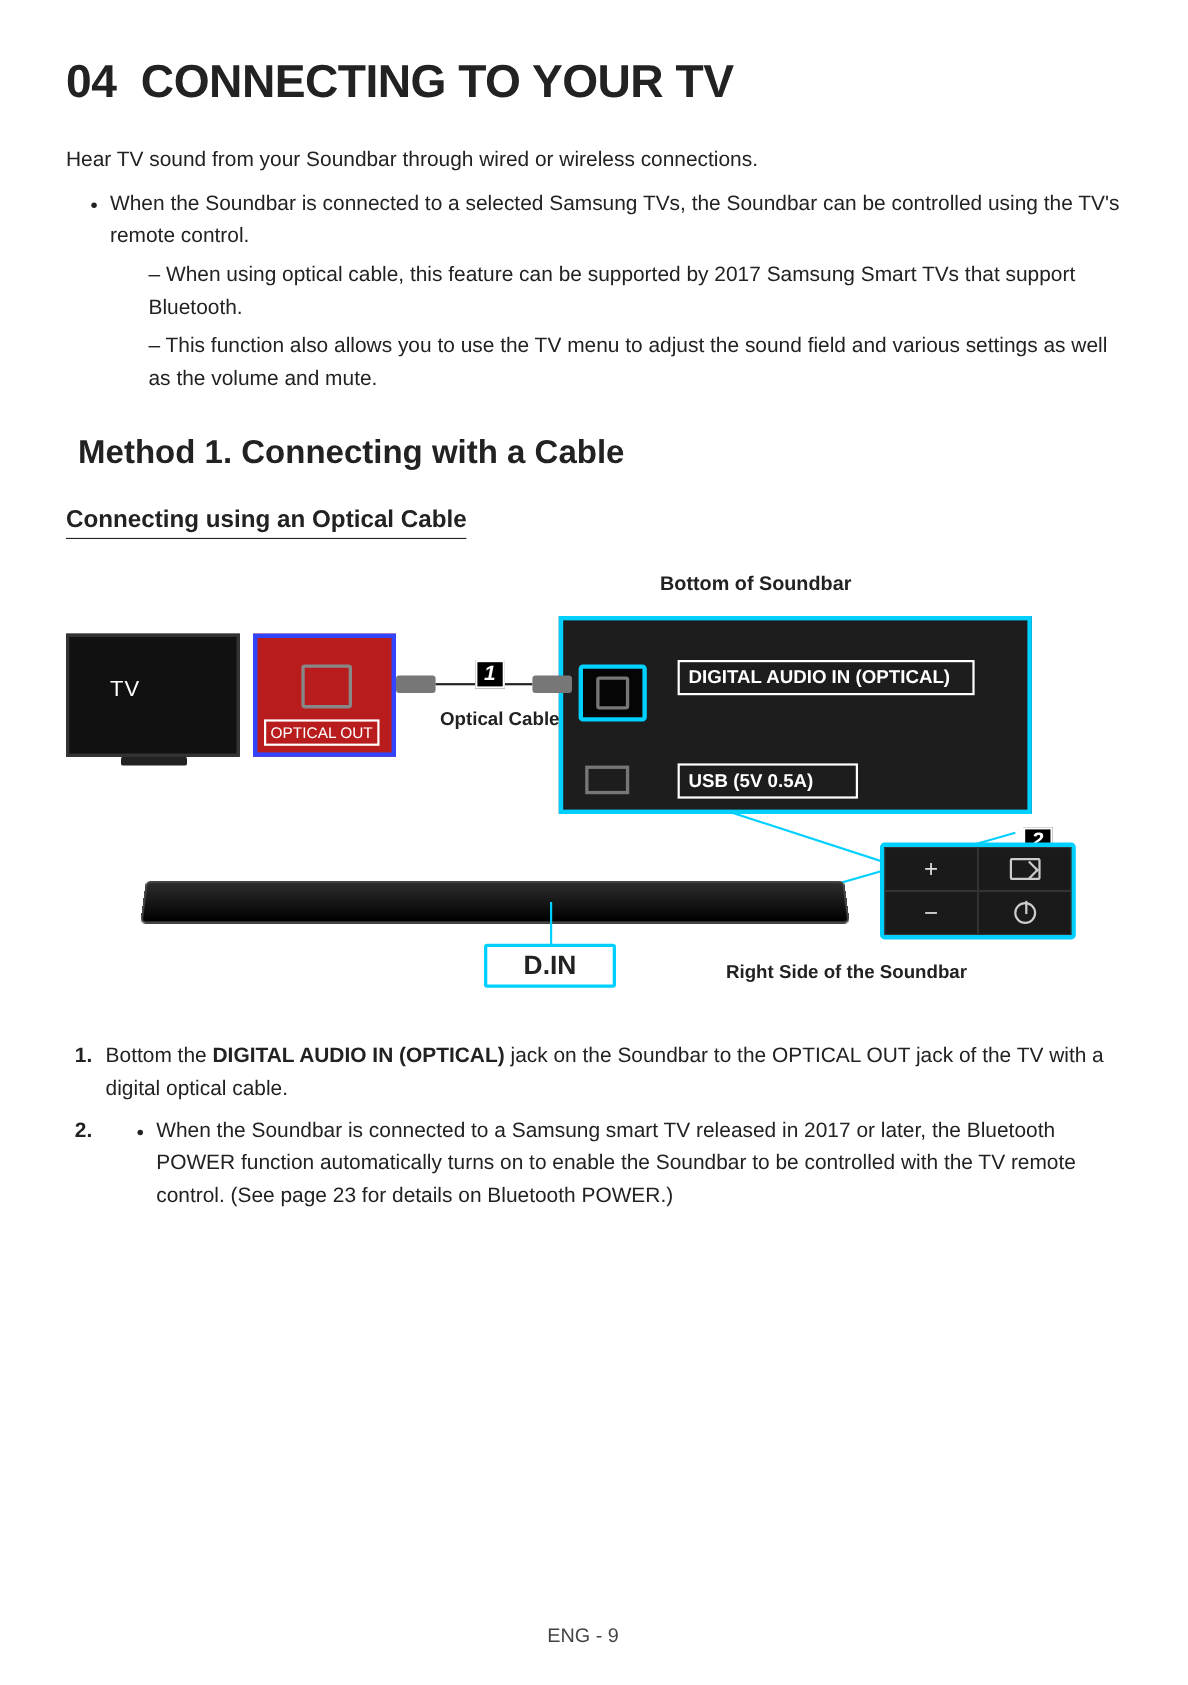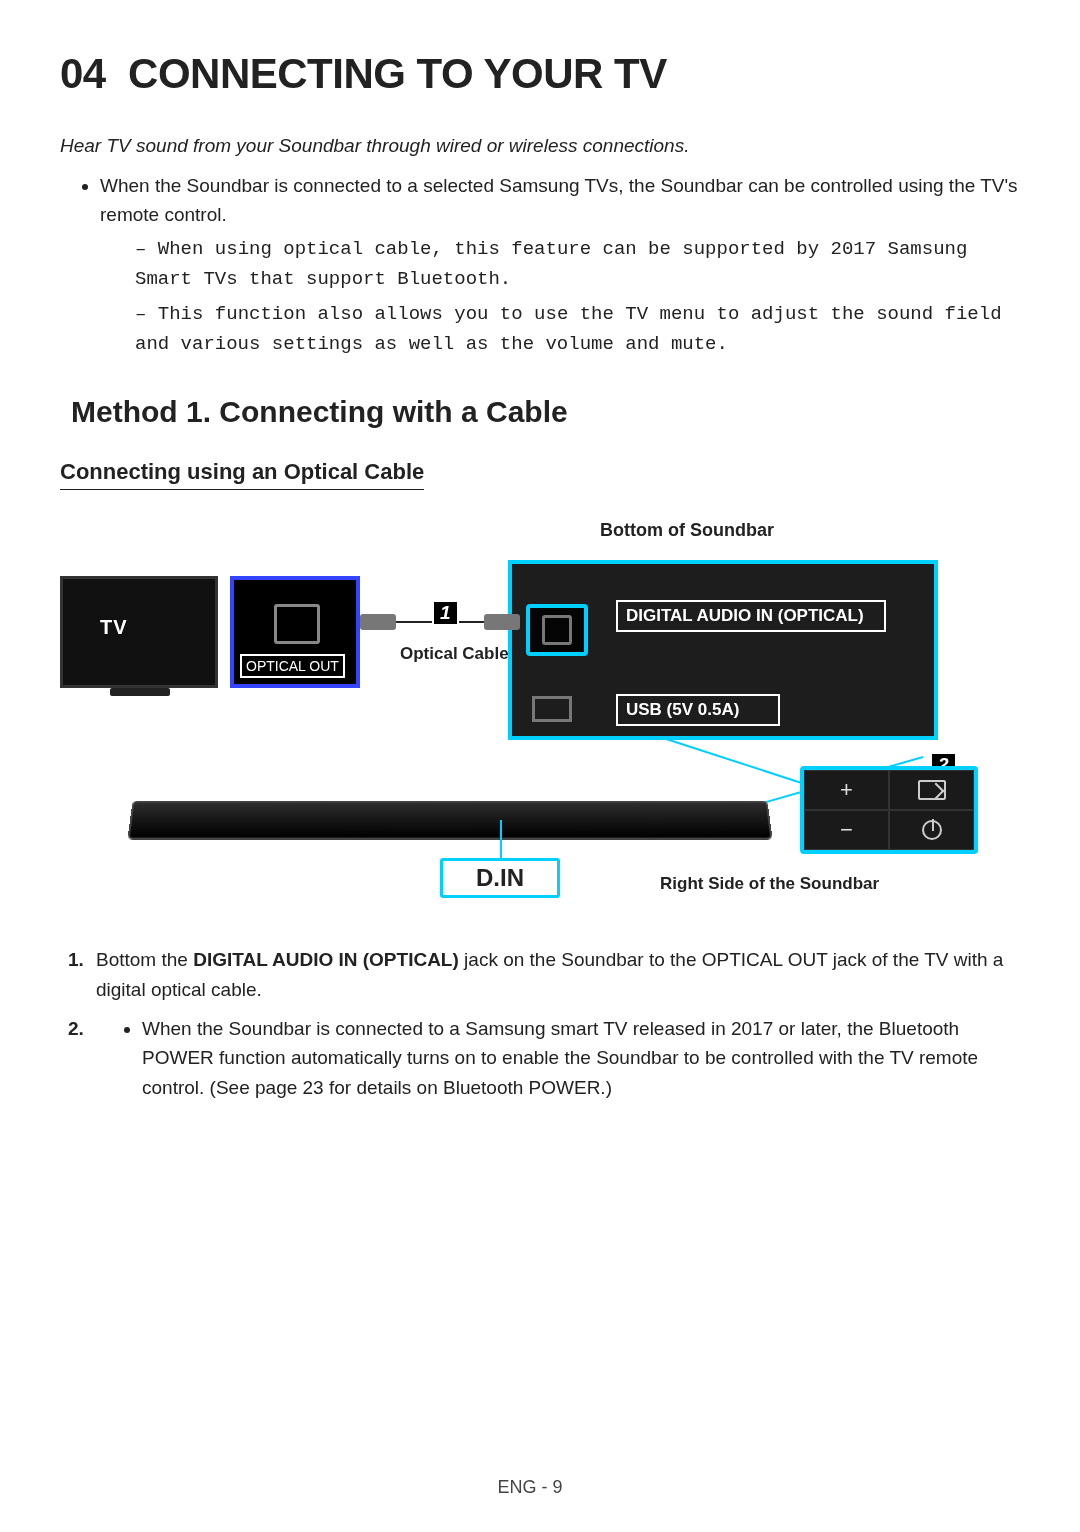--- a/index.html
+++ b/index.html
@@ -11,26 +11,26 @@
     color: #222;
     padding: 50px 60px 30px 60px;
     position: relative;
   }
   h1.section-title {
     font-size: 42px;
     font-weight: 700;
     letter-spacing: -0.5px;
     margin-bottom: 34px;
   }
-  p.intro { font-size: 19px; line-height: 1.5; margin-bottom: 10px; font-style: italic; }
+  p.intro { font-size: 19px; line-height: 1.5; margin-bottom: 10px; }
   ul.bullets { list-style: disc; padding-left: 40px; font-size: 19px; line-height: 1.55; }
   ul.bullets > li { margin: 4px 0; }
   ul.dashes { list-style: none; padding-left: 35px; margin-top: 4px; }
   ul.dashes > li::before { content: "– "; }
-  ul.dashes > li { margin: 6px 0; font-family: Liberation Mono, monospace; }
+  ul.dashes > li { margin: 6px 0; }
   h2.method { font-size: 30px; font-weight: 700; margin: 36px 0 30px 11px; }
   h3.subsection {
     font-size: 22px; font-weight: 700;
     border-bottom: 1.5px solid #222;
     display: inline-block;
     padding-bottom: 4px;
     margin-bottom: 20px;
   }
 
   
@@ -68,27 +68,27 @@
   .bsb-label2 { top:130px; width:164px;}
   .usb-slot{position:absolute;left:20px;top:132px;width:40px;height:26px;border:3px solid #777;}
 
   
   .tv-frame {
     position: absolute; left: 0; top: 56px;
     width: 158px; height: 112px;
     background:#111;border:3px solid #333;
     display:flex;align-items:flex-end;justify-content:center;
   }
-  .tv-label{position:absolute;left:40px;top:96px;color:#fff;font-weight:700;font-size:20px;letter-spacing:1px;}
+  .tv-label{position:absolute;left:40px;top:96px;color:#fff;font-weight:400;font-size:20px;letter-spacing:1px;}
   .tv-stand{position:absolute;left:50px;top:168px;width:60px;height:8px;background:#222;border-radius:2px;}
 
   
   .tvport-box{
     position:absolute;left:170px;top:56px;width:130px;height:112px;
-    border:4px solid #3344ff;background:#000000;
+    border:4px solid #3344ff;background:#b91c1c;
   }
   .tvport-hole{position:absolute;left:40px;top:24px;width:46px;height:40px;border:3px solid #888;border-radius:3px;}
   .tvport-lbl{position:absolute;left:6px;bottom:6px;color:#fff;font-size:14px;border:2px solid #fff;padding:2px 4px;}
 
   
   .cable{position:absolute;top:90px;left:300px;width:160px;height:24px;}
   .cable::before,.cable::after{content:"";position:absolute;top:4px;width:36px;height:16px;background:#777;border-radius:3px;}
   .cable::before{left:0;}
   .cable::after{right:0;}
   .cable-line{position:absolute;top:11px;left:36px;right:36px;height:2px;background:#222;}

